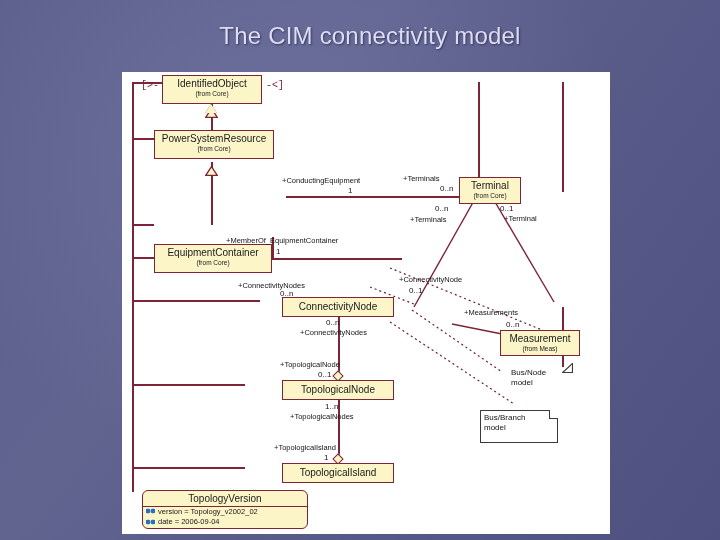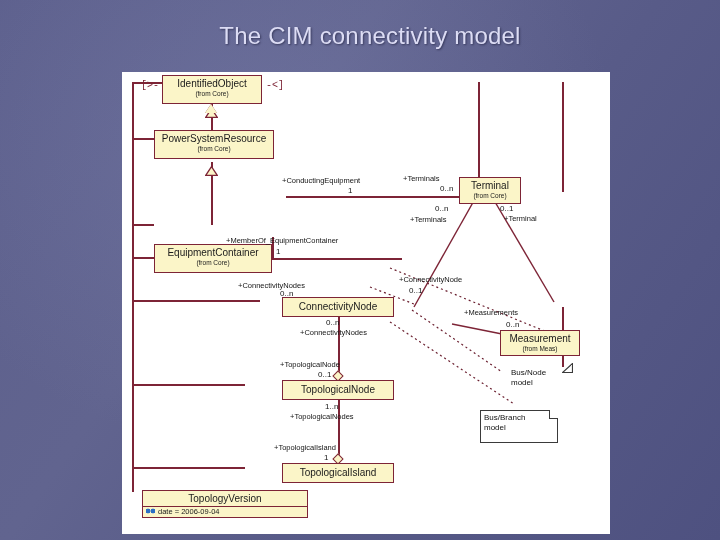--- a/index.html
+++ b/index.html
@@ -244,23 +244,27 @@
       </div>
 
       <div class="cls" style="left:160px; top:391px; width:112px; height:20px; display:flex; align-items:center; justify-content:center;">
         <div class="nm">TopologicalIsland</div>
       </div>
 
       <div class="cls" style="left:160px; top:308px; width:112px; height:20px; display:flex; align-items:center; justify-content:center;">
         <div class="nm">TopologicalNode</div>
       </div>
 
-      <div class="cls attrbox" style="left:20px; top:418px; width:166px;">
+      <div class="cls attrbox" style="left:20px; top:418px; width:166px;border-radius:6px;">
         <span class="nm">TopologyVersion</span>
         <div class="sep"></div>
+        <div class="attr">
+          <span class="attr-icon"></span>
+          <span>version = Topology_v2002_02</span>
+        </div>
         <div class="attr">
           <span class="attr-icon"></span>
           <span>date = 2006-09-04</span>
         </div>
       </div>
 
       <div class="note plain" style="left:366px; top:294px;margin-left:23px;">
         <div>Bus/Node</div>
         <div>model</div>
         <span class="fold" style="border:none; background:transparent;">

